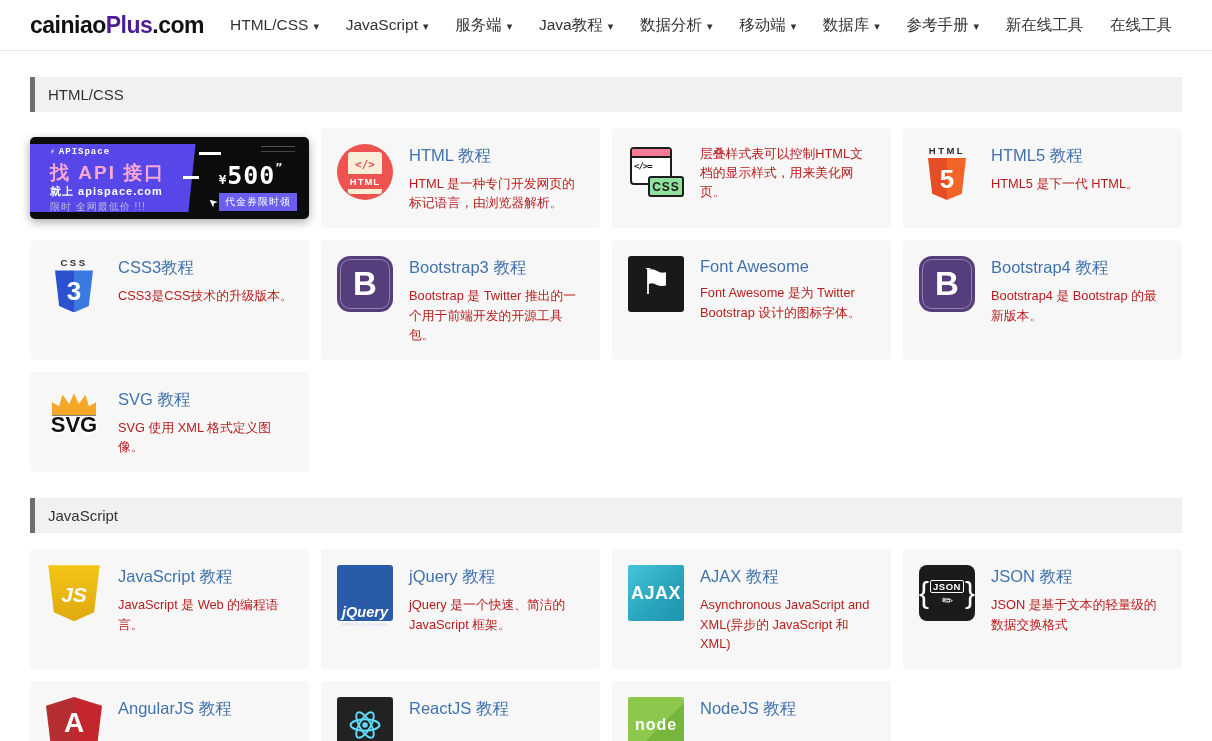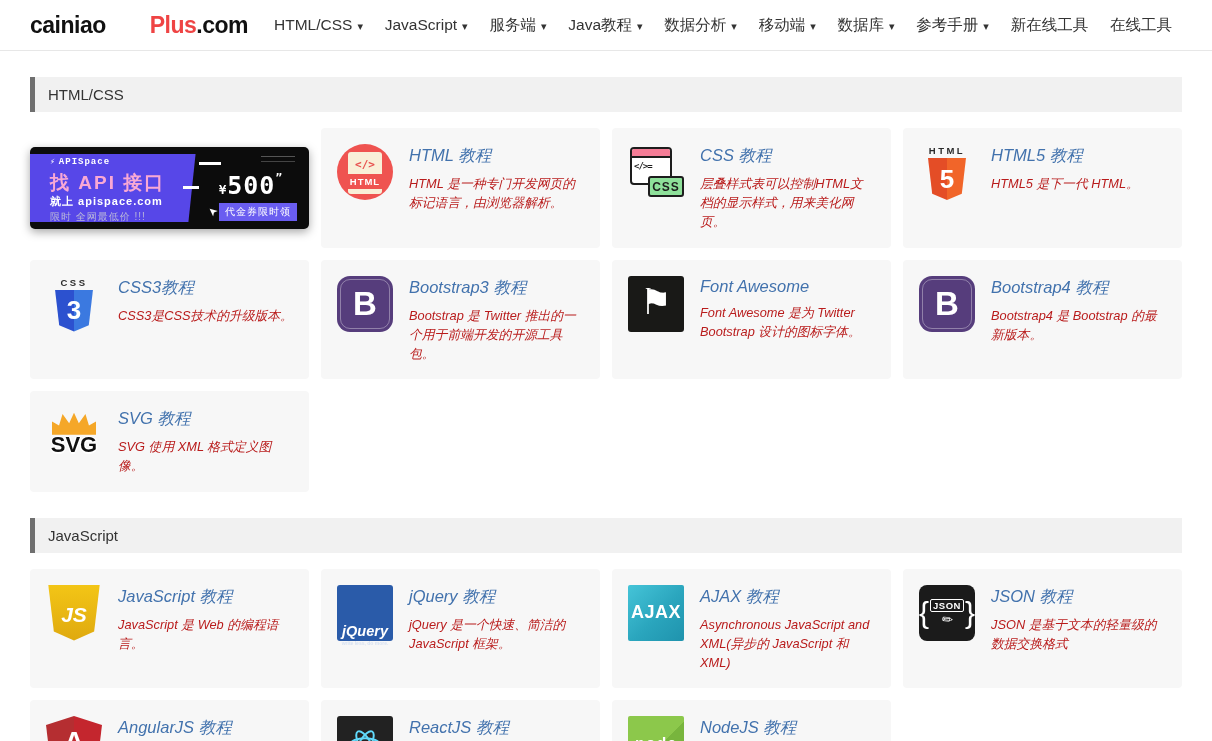--- a/index.html
+++ b/index.html
@@ -8,21 +8,21 @@
     font-family: "Liberation Sans", "DejaVu Sans", sans-serif;
     background: #ffffff; color: #333;
   }
   
   .navbar {
     height: 51px; display: flex; align-items: center;
     padding: 0 30px; background: #fff; border-bottom: 1px solid #e7e7e7;
   }
   .logo { font-size: 23px; font-weight: 700; letter-spacing: -0.5px; cursor: pointer; white-space: nowrap; }
   .logo .lp1, .logo .lp3 { color: #111; }
-  .logo .lp2 { color: #ef4444; margin-left: 44px; }
+  .logo .lp2 { color: #4c1d95; }
   .nav-menu { display: flex; align-items: center; margin-left: 16px; flex: 1; justify-content: space-between; max-width: 1000px; }
   .nav-item {
     display: inline-flex; align-items: center; gap: 5px;
     font-size: 15.5px; color: #333; text-decoration: none; padding: 6px 10px;
     cursor: pointer; white-space: nowrap;
   }
   .nav-item .caret { font-size: 11px; color: #333; transform: translateY(1px); }
   
   .main { padding: 0 30px 10px; }
   .section-bar {
@@ -31,21 +31,21 @@
   }
   .grid {
     margin-top: 16px; display: grid;
     grid-template-columns: repeat(4, 1fr); gap: 12px;
   }
   .card {
     background: #f7f7f7; border-radius: 4px; min-height: 95px;
     padding: 16px; display: flex; align-items: flex-start; gap: 16px;
     cursor: pointer;
   }
-  .card-body { min-width: 0; font-style: italic; }
+  .card-body { min-width: 0; }
   .card-title { font-size: 16.5px; color: #4272ad; margin: 1px 0 7px; font-weight: 400; }
   .card-desc { font-size: 12.8px; color: #b91c1c; line-height: 1.5; }
   
   .ad-cell { display: flex; align-items: center; min-height: 95px; }
   .ad {
     position: relative; width: 100%; height: 82px; background: #0c0c0c;
     border-radius: 5px; overflow: hidden; cursor: pointer;
     box-shadow: 0 3px 10px rgba(0,0,0,.35);
   }
   .ad-purple {
@@ -224,21 +224,20 @@
       </div>
       <div class="card">
         <div class="ic ic-css">
           <div class="win">
             <div class="winhead"></div>
             <span class="wincode">&lt;/&gt;=</span>
           </div>
           <div class="cssbox">CSS</div>
         </div>
         <div class="card-body">
-          <div class="card-title">CSS 教程</div>
           <div class="card-desc">层叠样式表可以控制HTML文档的显示样式，用来美化网页。</div>
         </div>
       </div>
       <div class="card">
         <div class="ic ic-shield">
           <span class="stop">HTML</span>
           <div class="sbody s-html5">5</div>
         </div>
         <div class="card-body">
           <div class="card-title">HTML5 教程</div>

